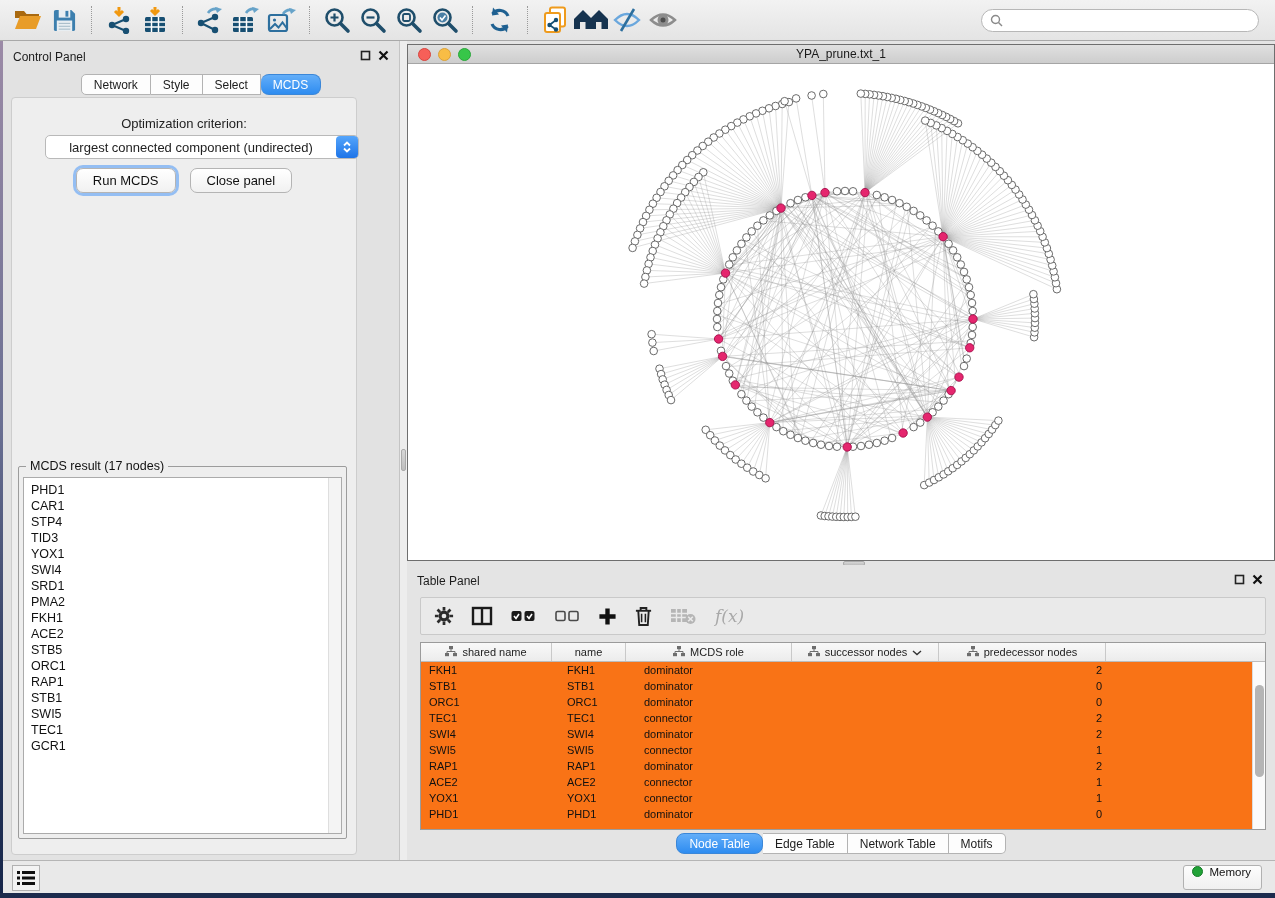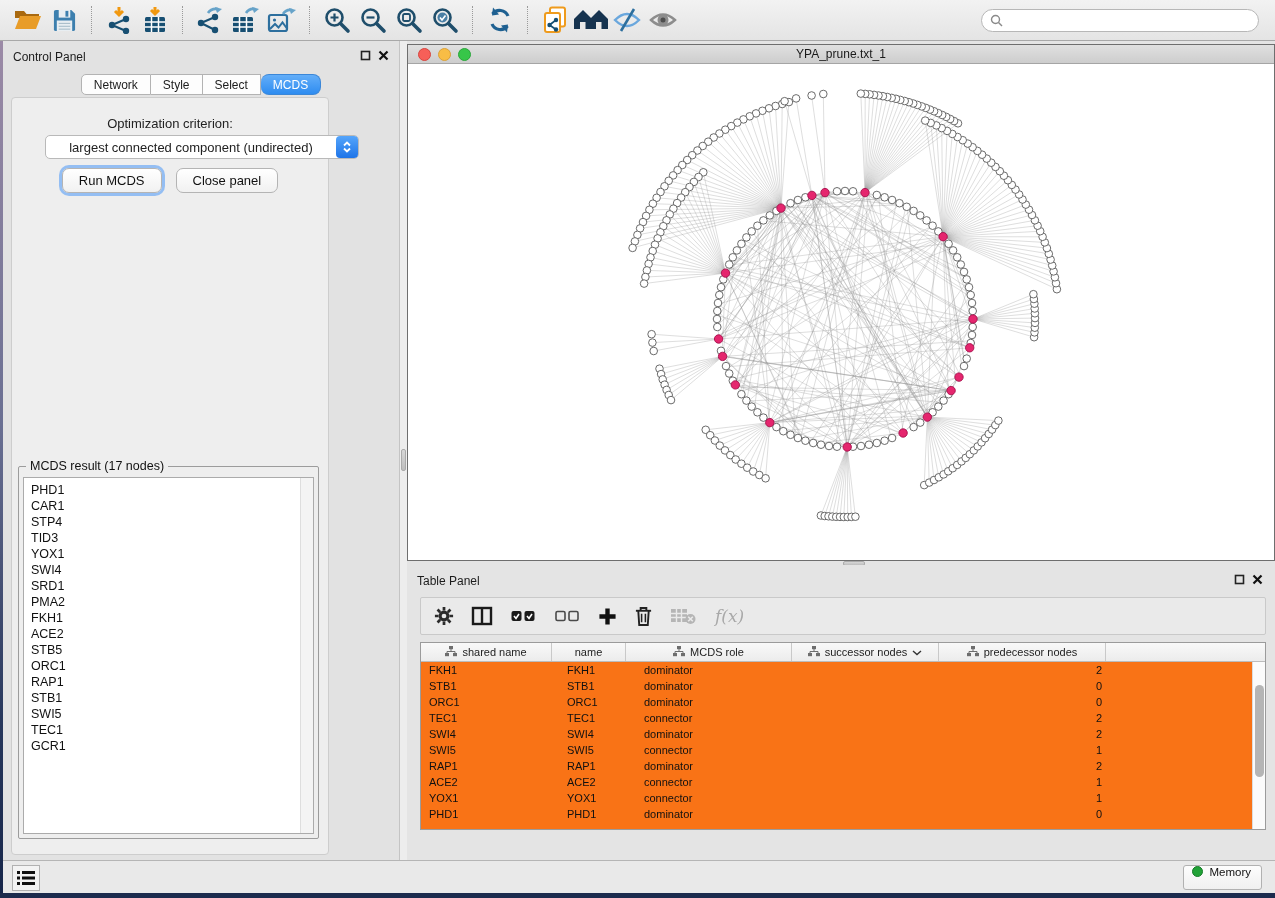--- a/index.html
+++ b/index.html
@@ -32,21 +32,21 @@
   .panel-title { position:absolute; left:10px; top:9px; font-size:12px; color:#1c1c1c; }
   .win-btns { position:absolute; top:9px; display:flex; gap:7px; }
   #control-panel .win-btns { right:10px; }
   .cp-tabs { position:absolute; top:33px; left:0; width:100%; display:flex; justify-content:center;align-items:flex-end; }
   .seg-tab { height:21px; padding:0 12px; display:flex; align-items:center; background:#fdfdfd;
              border:1px solid #b3b3b3; border-left:none; font-size:12px; color:#1c1c1c; }
   .seg-tab:first-child { border-left:1px solid #b3b3b3; border-radius:5px 0 0 5px; }
   .seg-tab:last-child { border-radius:0 5px 5px 0; }
   .seg-tab.active { background:linear-gradient(#63aef9,#2e8cf0); border-color:#3b87d8; color:#fff;
                     border-radius:8px; }
-  .cp-body { position:absolute; left:8px; top:56px; width:318px; height:758px;
+  .cp-body { position:absolute; left:8px; top:56px; width:346px; height:758px;
              background:#eeeeee; border:1px solid #cdcdcd; border-radius:4px; }
   .opt-label { position:absolute; top:18px; width:100%; text-align:center; font-size:13px; }
   .mcds-select { position:absolute; top:37px; left:33px; width:314px; height:24px; background:#fff;
                  border:1px solid #b9b9b9; border-radius:5px; display:flex; align-items:center; }
   .mcds-select .sel-text { flex:1; text-align:center; font-size:13px; }
   .stepper { width:22px; height:22px; margin-right:0px; border-radius:4px;
              background:linear-gradient(#55a5fb,#1e74e8); display:flex; align-items:center; justify-content:center; }
   .btn-row { position:absolute; top:70px; left:0; width:100%; display:flex; justify-content:center; gap:14px; }
   .push-btn { height:25px; padding:0 16px; background:linear-gradient(#ffffff,#f1f1f1);
               border:1px solid #b4b4b4; border-radius:7px; font-size:13px; font-family:inherit; color:#111; }
@@ -1197,20 +1197,26 @@
               <div class="td c2">dominator</div>
               <div class="td c3">18</div>
               <div class="td c4">0</div>
               <div class="td"></div>
             </div>
           </div>
         <div class="t-scroll">
             <div class="t-thumb"></div>
           </div>
       </div>
+      <div class="tp-tabs" id="tpTabs">
+          <span class="seg-tab active">Node Table</span>
+          <span class="seg-tab">Edge Table</span>
+          <span class="seg-tab">Network Table</span>
+          <span class="seg-tab">Motifs</span>
+        </div>
     </div>
   </div>
 
   <div id="status-bar">
     <div id="task-btn">
         <svg width="18" height="14" viewBox="0 0 18 14">
           <g fill="#111">
             <rect x="0" y="0" width="3" height="3"></rect>
             <rect x="0" y="5.5" width="3" height="3"></rect>
             <rect x="0" y="11" width="3" height="3"></rect>

